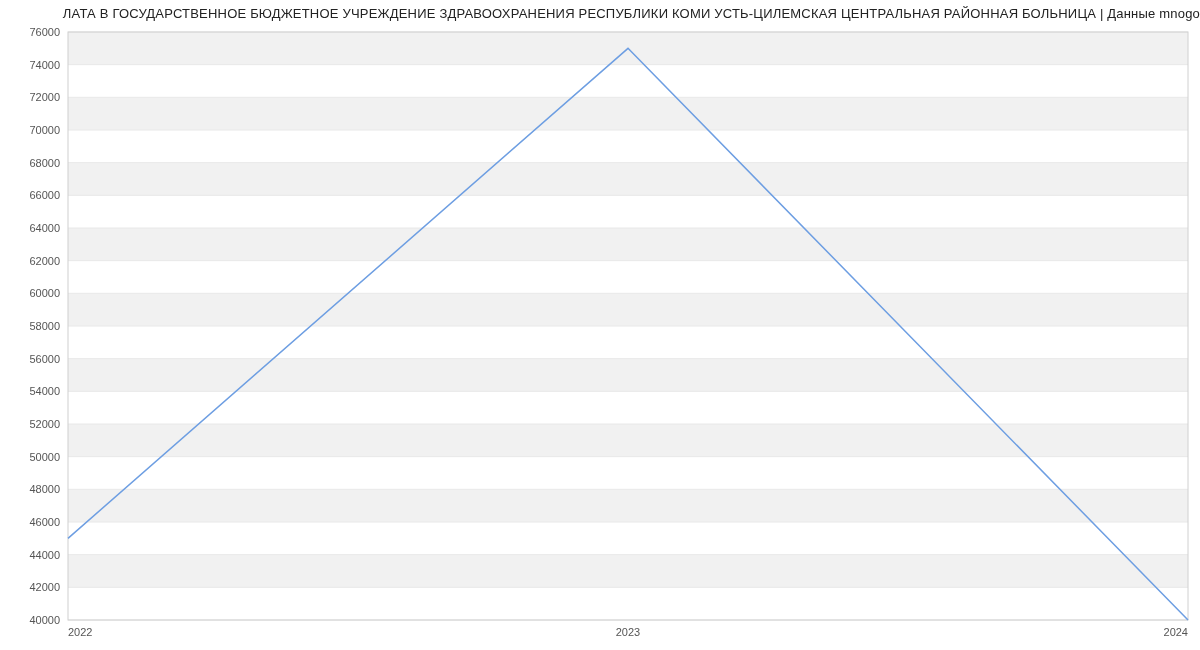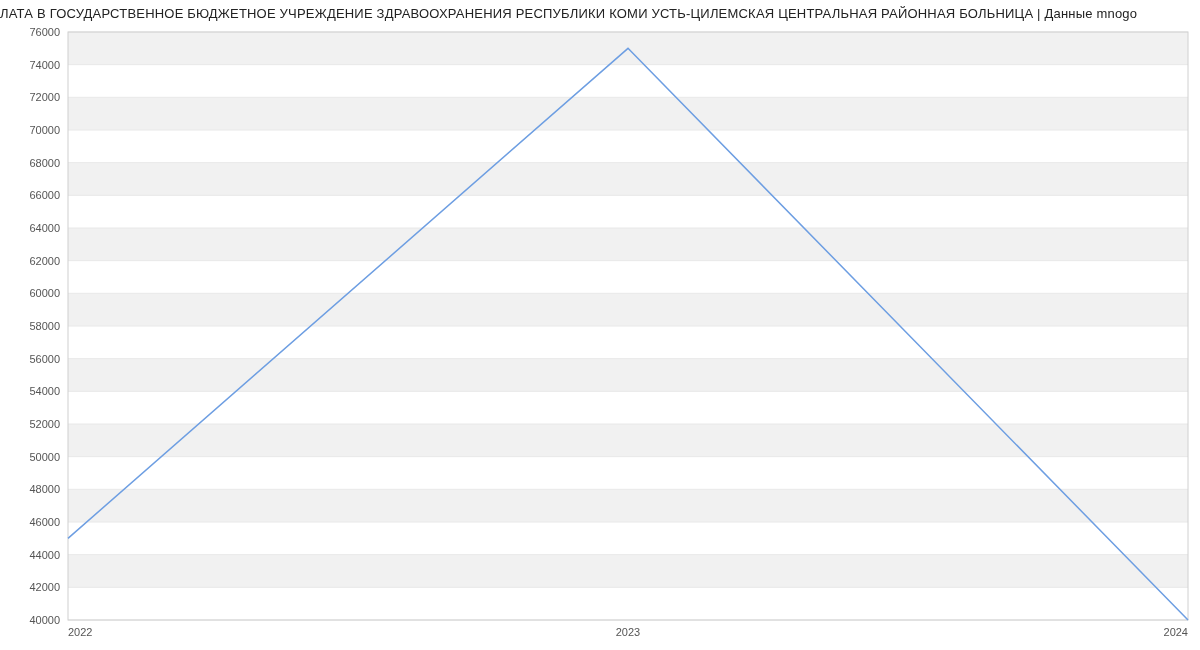--- a/index.html
+++ b/index.html
@@ -1,16 +1,16 @@
 <!DOCTYPE html>
 <html><head>
 <meta charset="utf-8">
 <style>
   html,body{margin:0;padding:0;width:1200px;height:650px;background:#fff;font-family:Verdana,Arial,sans-serif;overflow:hidden}
-  .title{font-size:13px;color:#222;white-space:nowrap;padding:6px 0 0 0;text-align:left;width:1200px;letter-spacing:0.2px}
+  .title{font-size:13px;color:#222;white-space:nowrap;padding:6px 0 0 0;text-align:right;width:1200px;letter-spacing:0.2px}
   .chart-wrap{position:absolute;left:0;top:28px;width:1200px;height:620px}
   svg{display:block}
   .gridband{fill:#f1f1f1}
   .gridline{stroke:#e8e8e8;stroke-width:1}
   .axis-text{font-size:11px;fill:#555;font-family:Verdana,Arial,sans-serif}
   .plotline{fill:none;stroke:#6d9ee2;stroke-width:1.5}
   .plot-border{fill:none;stroke:#d0d0d0;stroke-width:1}
 </style>
 </head>
 <body>

